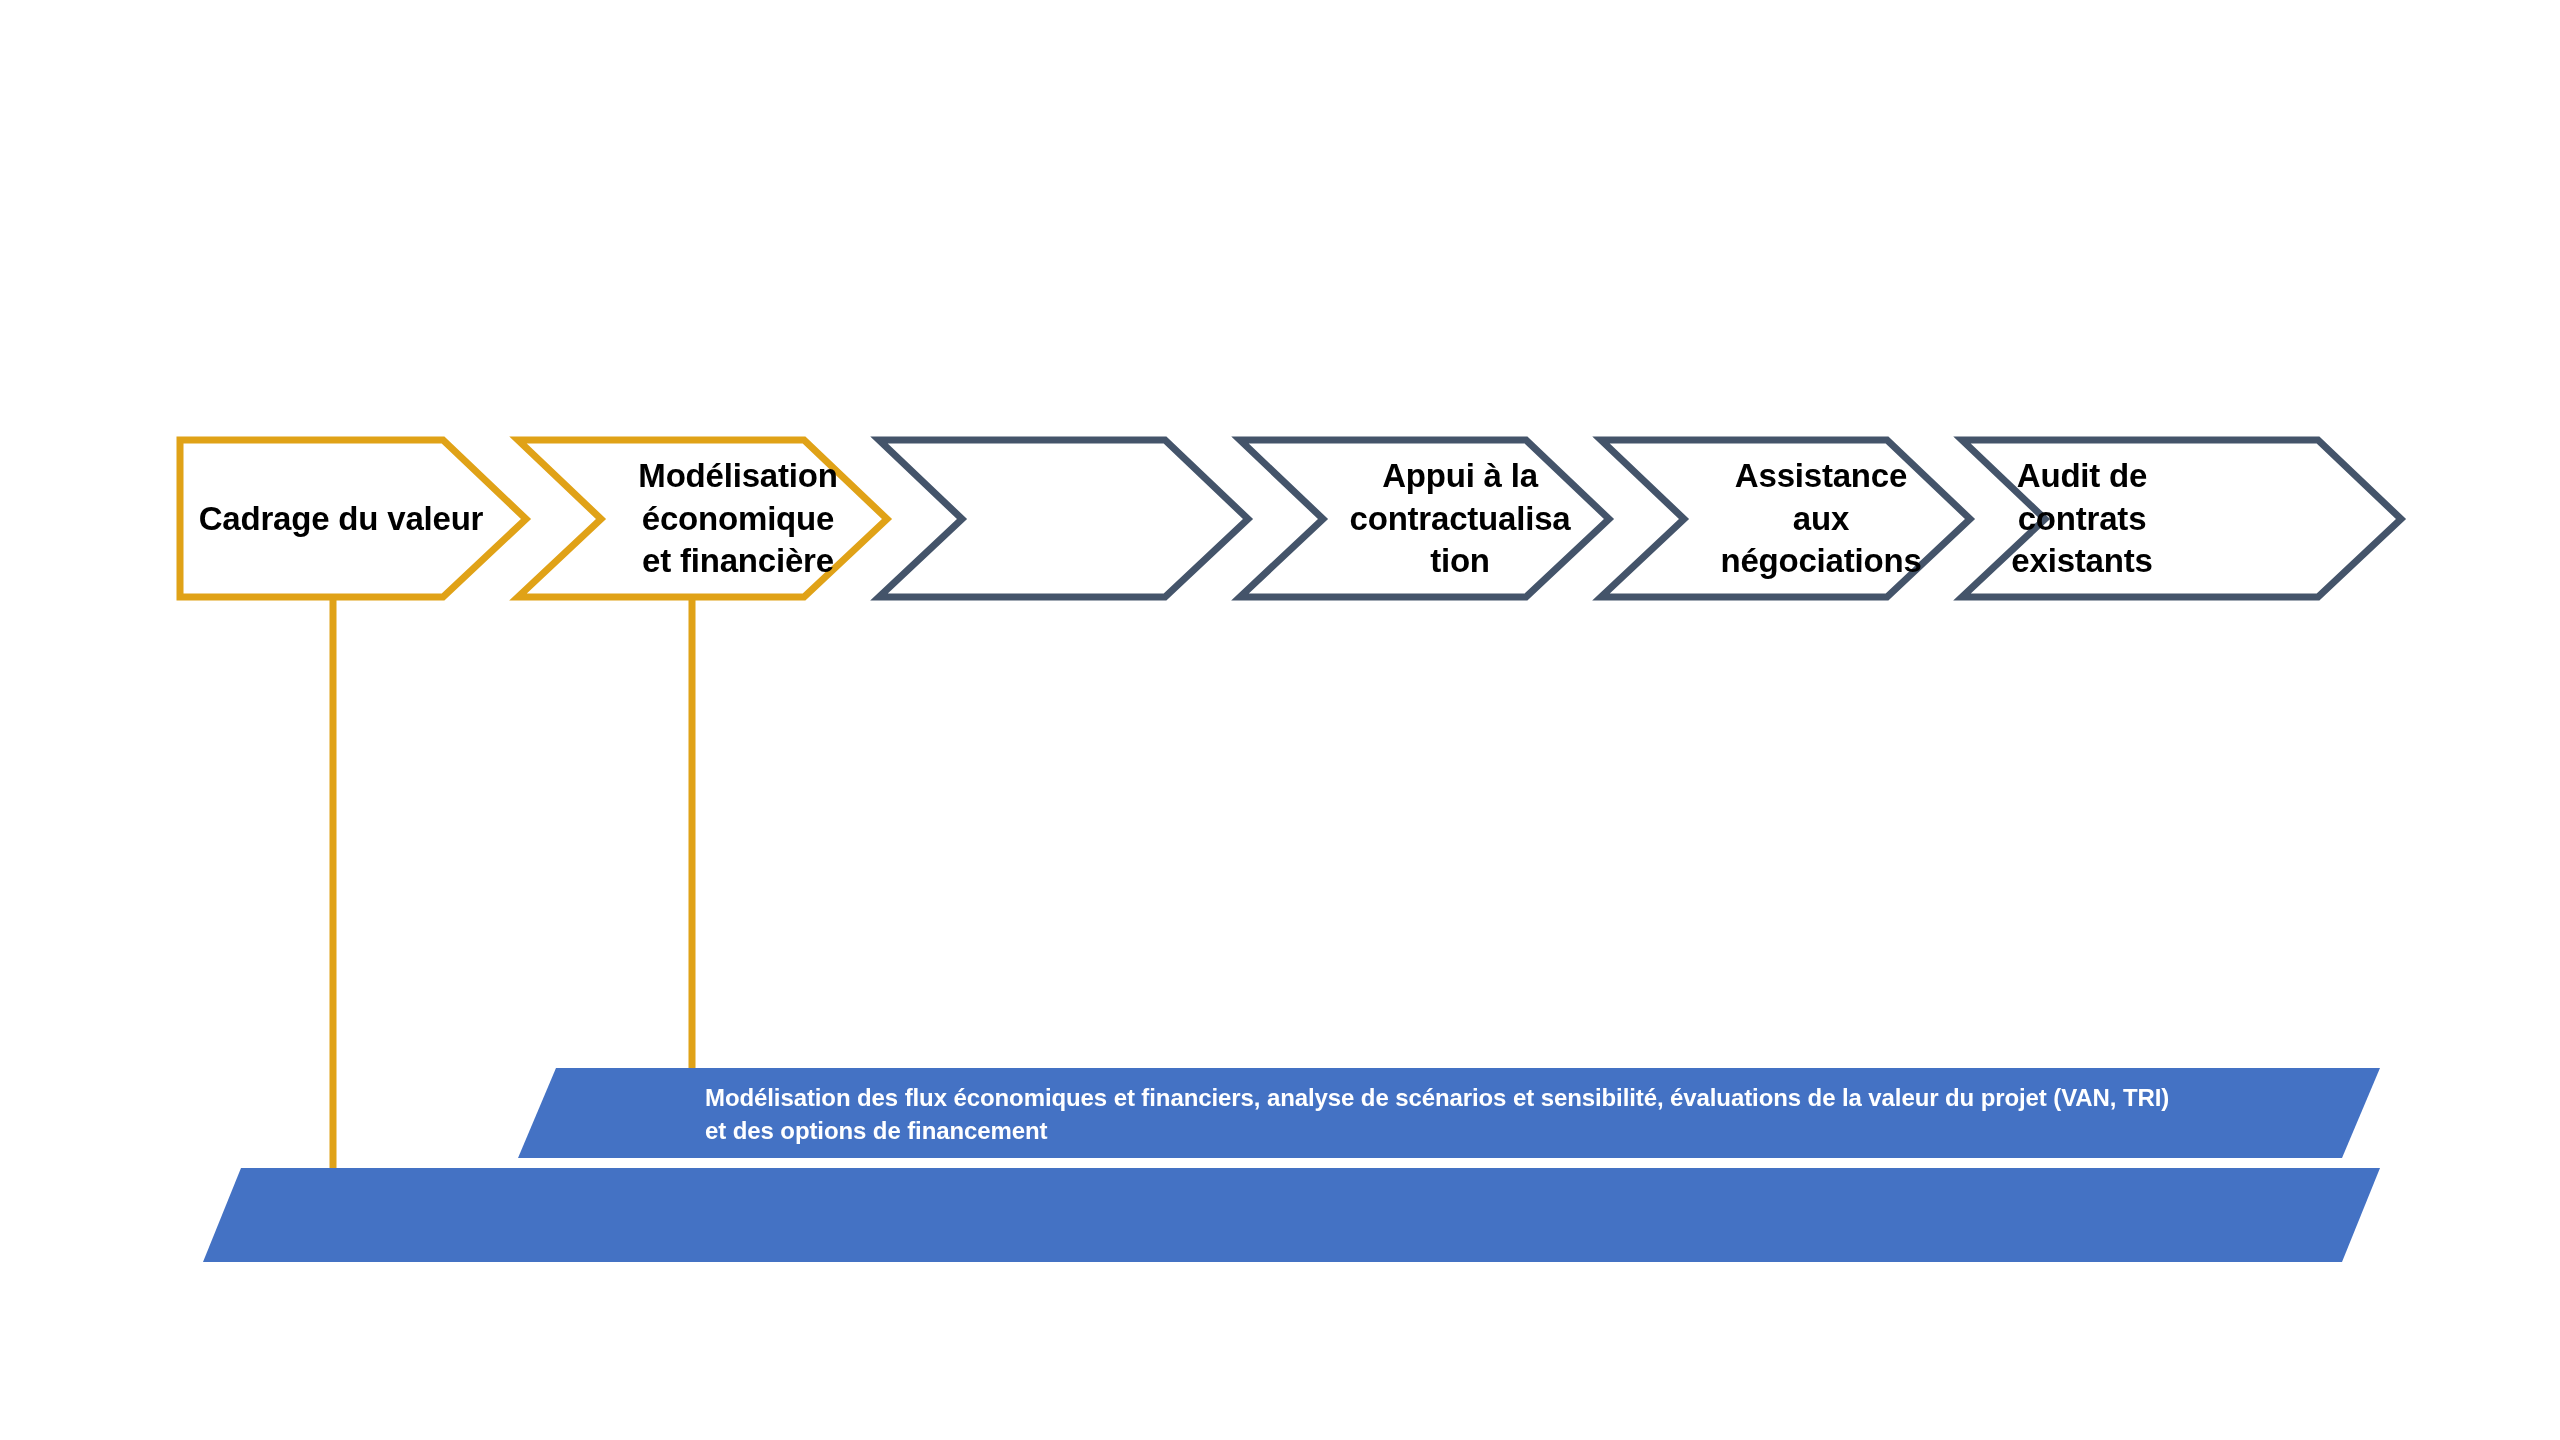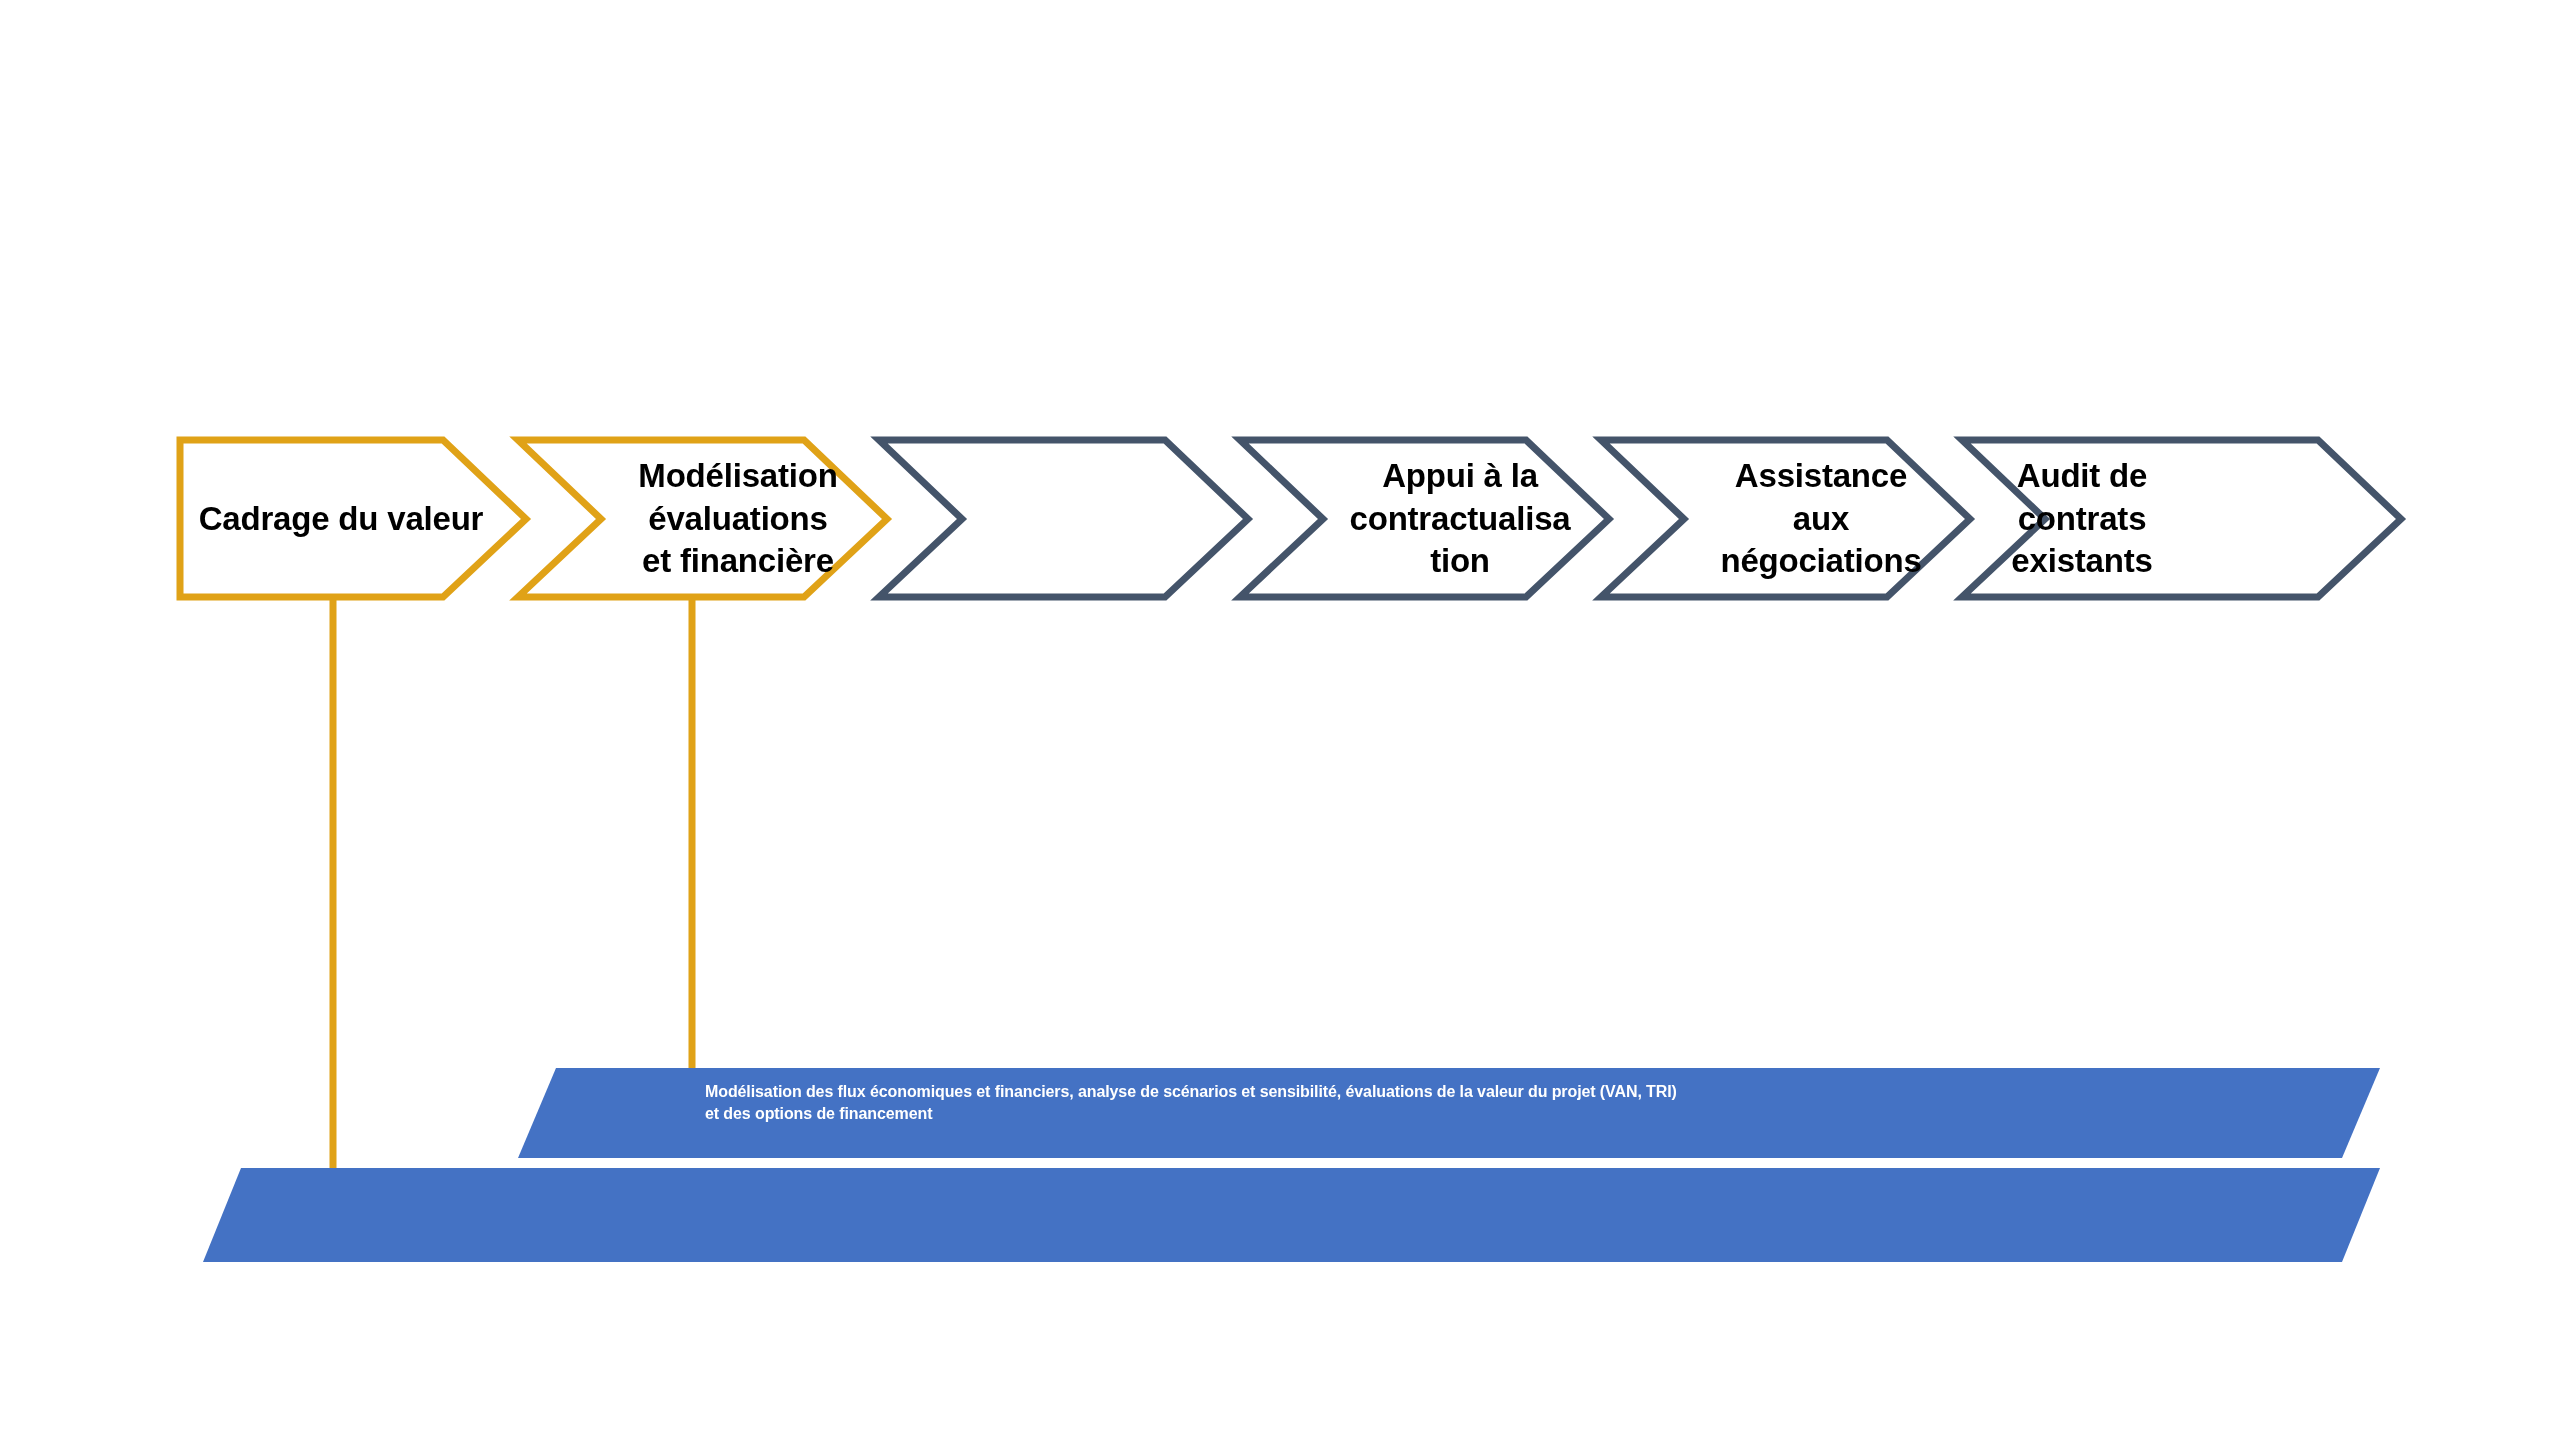--- a/index.html
+++ b/index.html
@@ -61,21 +61,21 @@
     font-size: 33px;
     line-height: 1.30;
     letter-spacing: -0.2px;
     white-space: pre-line;
   }
 
   
   .banner-label {
     position: absolute;
     font-weight: bold;
-    font-size: 16px;
+    font-size: 24px;
     line-height: 1.38;
     letter-spacing: -0.1px;
     white-space: pre-line;
   }
   #banner-text-top    { color: #ffffff; }
   #banner-text-bottom { color: #cfdcf2; }
 </style>
 </head>
 <body>
 
@@ -103,21 +103,21 @@
       <path class="chev-shape chev-navy" d="M 1601 440 L 1887 440 L 1970 519 L 1887 597 L 1601 597 L 1684 519 Z"></path>
 
       <path class="chev-shape chev-navy" d="M 1962 440 L 2318 440 L 2401 519 L 2318 597 L 1962 597 L 2045 519 Z"></path>
 
     </svg>
   </div>
 
   <div class="chev-label" style="left:186px;  top:440px; width:310px; height:158px;">Cadrage du valeur</div>
 
   <div class="chev-label" style="left:600px;  top:440px; width:276px; height:158px;">Modélisation
-évaluations
+économique
 et financière</div>
 
 
   <div class="chev-label" style="left:1683px; top:440px; width:276px; height:158px;">Assistance
 aux
 négociations</div>
 
   <div class="chev-label" style="left:1322px; top:440px; width:276px; height:158px;">Appui à la
 contractualisa
 tion</div>

